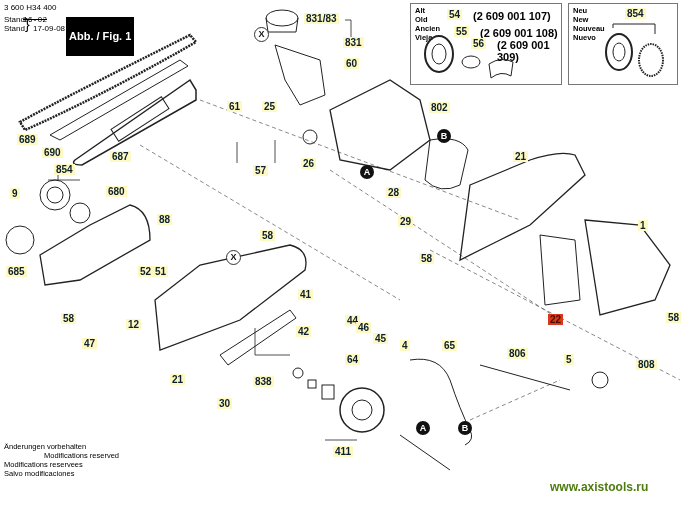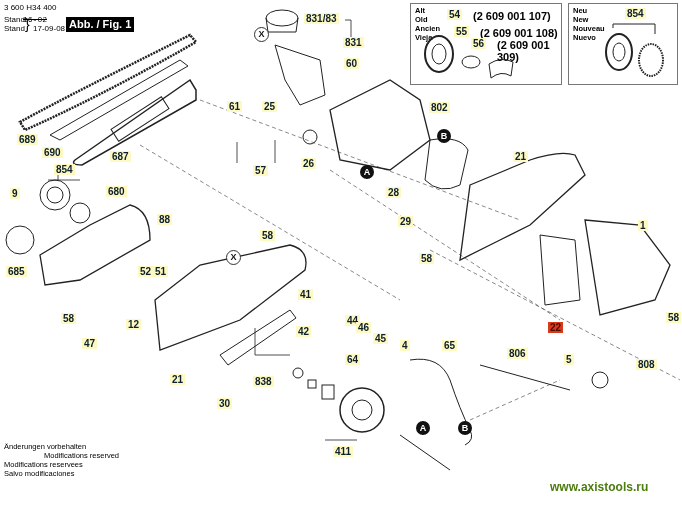--- a/index.html
+++ b/index.html
@@ -89,21 +89,21 @@
     <polyline points="357,440 325,440"></polyline>
   </g>
 </svg>
 
 <div class="abs hdr" style="left:4px;top:3px;">3 600 H34 400</div>
 <div class="abs hdr" style="left:4px;top:15px;">Stand</div>
 <div class="abs hdr" style="left:4px;top:24px;">Stand</div>
 <div class="abs hdr" style="left:25px;top:14px;font-size:14px;line-height:20px;">}</div>
 <div class="abs hdr" style="left:23px;top:15px;text-decoration:line-through;font-family:Liberation Mono, monospace;">16-02</div>
 <div class="abs hdr" style="left:33px;top:24px;">17-09-08</div>
-<div class="abs" style="left:66px;top:17px;background:#000;color:#fff;font-weight:bold;font-size:11px;padding:1px 3px;line-height:13px;">Abb. / Fig. 1</div>
+<div class="abs" style="left:66px;top:17px;background:#000;color:#fff;font-weight:bold;font-size:11px;padding:13px 3px;line-height:13px;">Abb. / Fig. 1</div>
 
 <div class="box" style="left:410px;top:3px;width:150px;height:80px;">
   <div class="boxtxt" style="left:4px;top:2px;">Alt</div>
   <div class="boxtxt" style="left:4px;top:11px;">Old</div>
   <div class="boxtxt" style="left:4px;top:20px;">Ancien</div>
   <div class="boxtxt" style="left:4px;top:29px;">Vieja</div>
   <span class="lbl" style="left:36px;top:5px;">54</span>
   <span class="pn" style="left:62px;top:6px;">(2 609 001 107)</span>
   <span class="lbl" style="left:43px;top:22px;">55</span>
   <span class="pn" style="left:69px;top:23px;">(2 609 001 108)</span>
@@ -169,21 +169,21 @@
 <span class="lbl" style="left:333px;top:446px;">411</span>
 <span class="lbl" style="left:400px;top:340px;">4</span>
 <span class="lbl" style="left:442px;top:340px;">65</span>
 <span class="lbl" style="left:507px;top:348px;">806</span>
 <span class="lbl" style="left:564px;top:354px;">5</span>
 <span class="lbl" style="left:513px;top:151px;">21</span>
 <span class="lbl" style="left:386px;top:187px;">28</span>
 <span class="lbl" style="left:398px;top:216px;">29</span>
 <span class="lbl" style="left:419px;top:253px;">58</span>
 <span class="lbl" style="left:638px;top:220px;">1</span>
-<span class="lbl red" style="left:548px;top:314px;margin-top:8px;">22</span>
+<span class="lbl red" style="left:548px;top:314px;">22</span>
 <span class="lbl" style="left:666px;top:312px;">58</span>
 <span class="lbl" style="left:636px;top:359px;">808</span>
 
 <div class="circ light" style="left:254px;top:27px;">X</div>
 <div class="circ light" style="left:226px;top:250px;">X</div>
 <div class="circ dark" style="left:360px;top:165px;">A</div>
 <div class="circ dark" style="left:416px;top:421px;">A</div>
 <div class="circ dark" style="left:437px;top:129px;">B</div>
 <div class="circ dark" style="left:458px;top:421px;">B</div>
 

